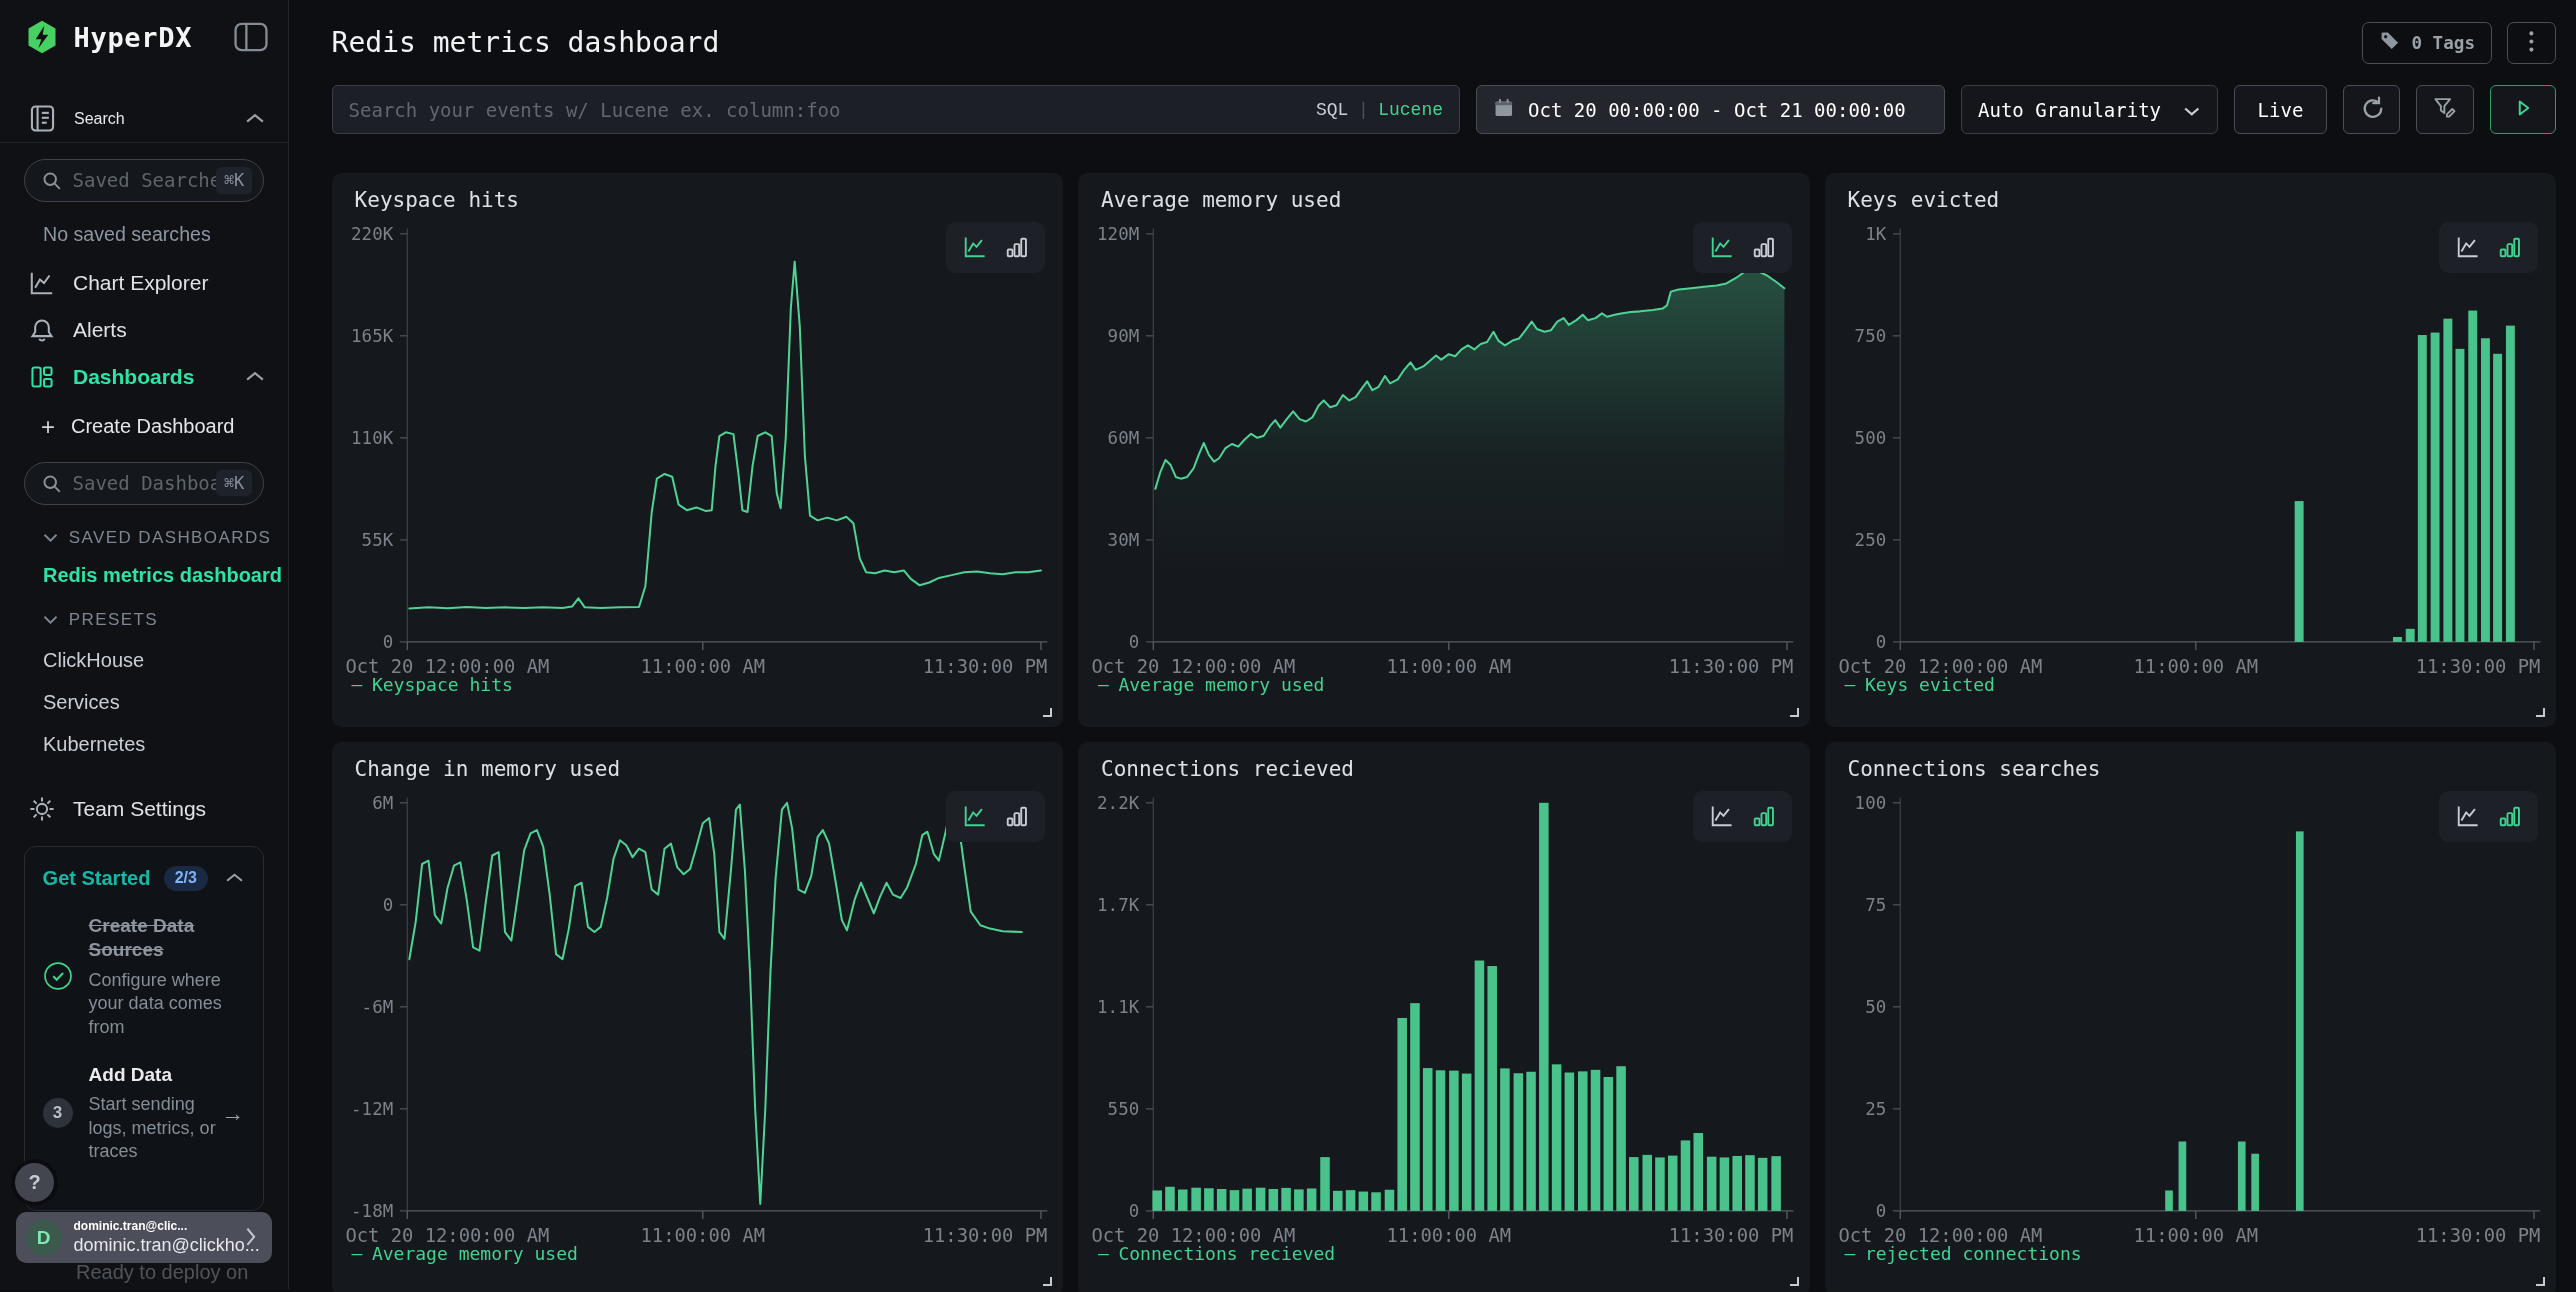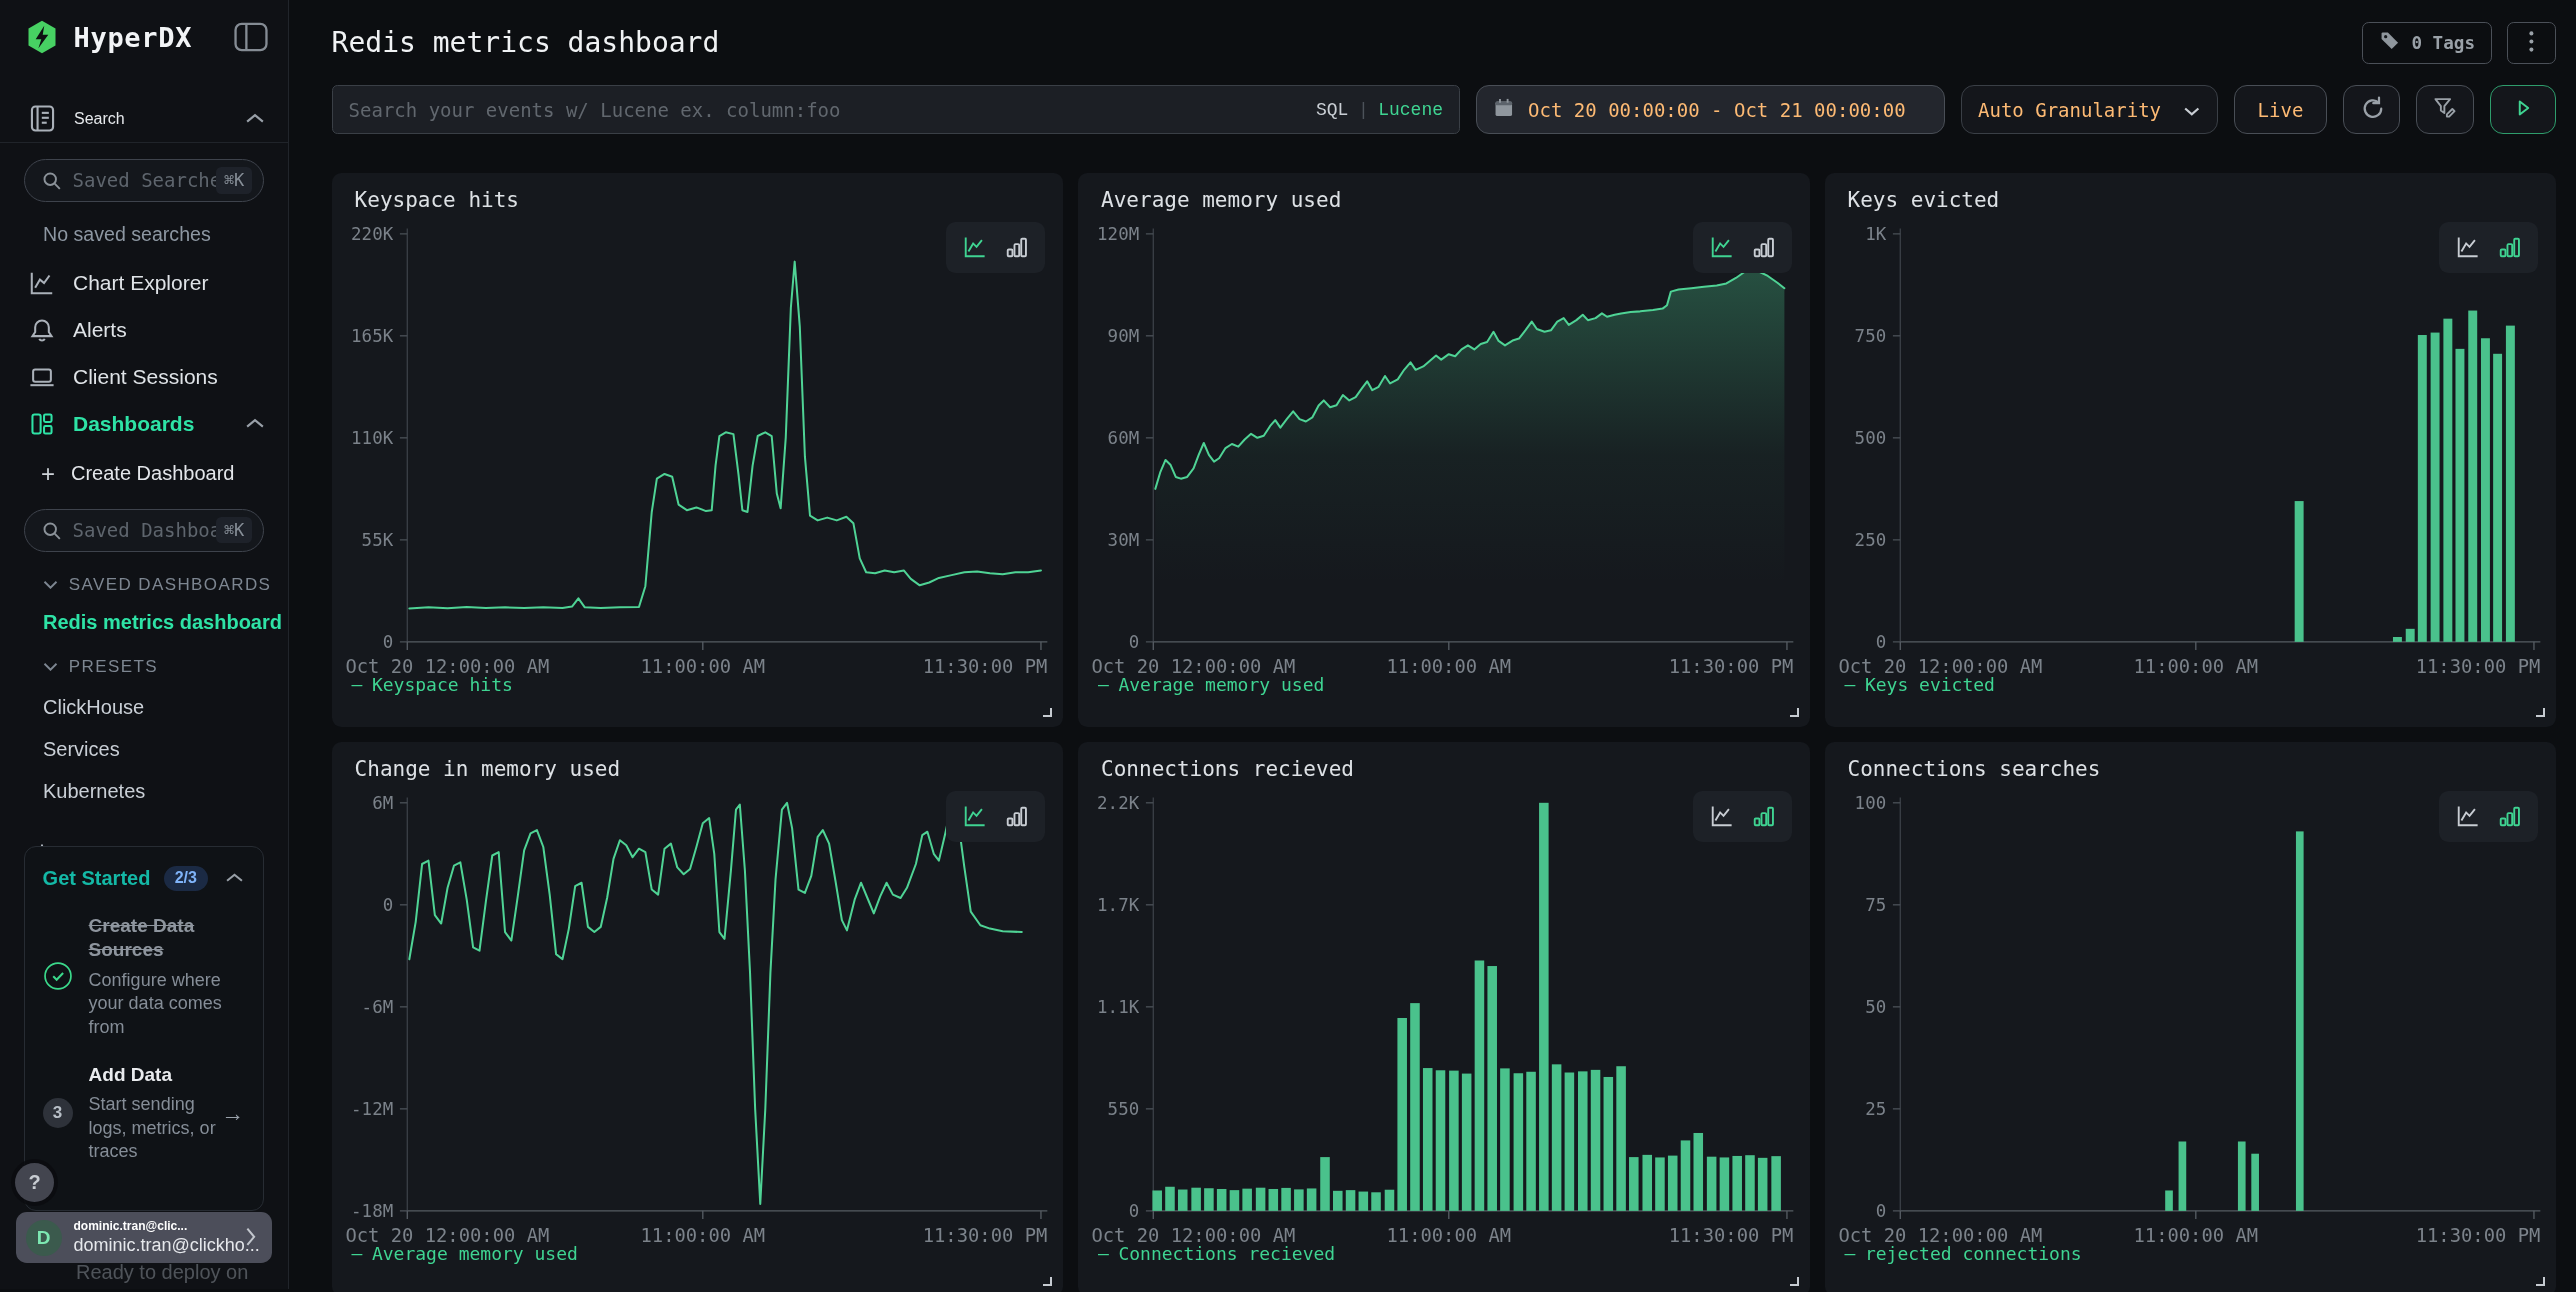--- a/index.html
+++ b/index.html
@@ -66,21 +66,21 @@
   .menu-btn { width:49px; height:42px; border:0.7px solid #4b5058; border-radius:6.8px; margin-left:15px; display:flex; align-items:center; justify-content:center; cursor:pointer; }
 
   .controls { display:flex; align-items:center; gap:16px; padding:0 20px 0 21.6px; height:49px; }
   .search-box { flex:1; height:49px; background:#1c1f25; border:0.7px solid #3a3f46; border-radius:5.4px; display:flex; align-items:center; padding:0 16px; }
   .search-box input { flex:1; min-width:0; background:transparent; border:0; outline:0; font-family:"DejaVu Sans Mono",monospace; font-size:19px; color:#c9ced4; }
   .search-box input::placeholder { color:#61676e; }
   .mode { font-family:Liberation Mono, monospace; font-size:18px; white-space:nowrap; }
   .mode .sql { color:#c9ced4; cursor:pointer; }
   .mode .sep { color:#4c525a; margin:0 9.5px; }
   .mode .lucene { color:#3fd492; cursor:pointer; }
-  .ctl { height:49px; border-radius:13px; display:flex; align-items:center; font-family:"DejaVu Sans Mono",monospace; font-size:19px; color:#fdba74; cursor:pointer; }
+  .ctl { height:49px; border-radius:6px; display:flex; align-items:center; font-family:"DejaVu Sans Mono",monospace; font-size:19px; color:#ffffff; cursor:pointer; }
   .date-btn { width:469px; background:#23262d; border:0.7px solid #494e56; padding:0 16px; gap:13.5px; }
   .gran-btn { width:257px; background:#14161b; border:0.7px solid #3a3f46; padding:0 16px; justify-content:space-between; }
   .live-btn { width:93px; background:#14161b; border:0.7px solid #494e56; justify-content:center; }
   .icon-btn { width:57px; background:#14161b; border:0.7px solid #494e56; justify-content:center; }
   .icon-btn.filter { width:58px; }
   .icon-btn.play { width:66px; border-color:#2e9d6c; }
 
   .grid { display:grid; grid-template-columns:repeat(3, minmax(0,1fr)); gap:15px; margin:39px 20px 0 21.6px; }
   .panel { position:relative; height:554px; background:#15181d; border-radius:9.5px; overflow:hidden; }
   .p-title { position:absolute; left:23px; top:15px; font-family:"DejaVu Sans Mono",monospace; font-size:21px; color:#dde1e5; z-index:2; }
@@ -161,31 +161,20 @@
   <div class="nav-row">
     <span class="icn">
       <svg viewBox="0 0 44 44">
           <g fill="none" stroke="#aab1b9" stroke-width="3">
             <path d="M22 8 a10 10 0 0 1 10 10 v7 l4 6 H8 l4 -6 v-7 a10 10 0 0 1 10 -10 z"></path>
             <path d="M18 35 a4.5 4.5 0 0 0 8 0"></path>
           </g>
         </svg>
     </span>
     <span class="nav-label">Alerts</span>
-  </div>
-  <div class="nav-row">
-    <span class="icn">
-      <svg viewBox="0 0 44 44">
-          <g fill="none" stroke="#aab1b9" stroke-width="3">
-            <rect x="9" y="11" width="26" height="18" rx="3"></rect>
-            <path d="M5 34 h34"></path>
-          </g>
-        </svg>
-    </span>
-    <span class="nav-label">Client Sessions</span>
   </div>
   <div class="nav-row active">
     <span class="icn">
       <svg viewBox="0 0 44 44">
           <g fill="none" stroke="#2ee3a6" stroke-width="3">
             <rect x="8" y="8" width="12" height="28" rx="3"></rect>
             <rect x="25" y="8" width="11" height="11" rx="2"></rect>
             <rect x="25" y="25" width="11" height="11" rx="2"></rect>
           </g>
         </svg>

